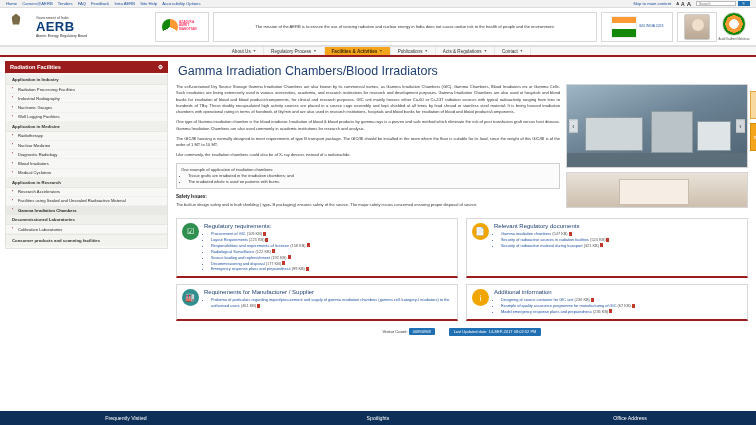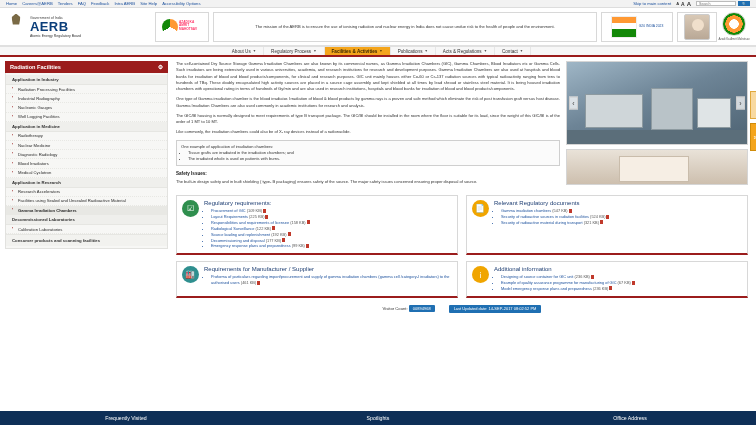--- a/index.html
+++ b/index.html
@@ -37,21 +37,21 @@
     font-size: 3.4px; display:flex; align-items:center; justify-content:center;
     cursor: pointer;
   }
 
   
   .masthead {
     height: 38px; display: flex; align-items: center;
     background: #fff; border-bottom: 1px solid #e0e0e0;
     padding: 0 5px;
   }
-  .logo-block { display:flex; align-items:center; gap:3px; width: 150px; }
+  .logo-block { display:flex; align-items:center; gap:9px; width: 150px; }
   .aerb-emblem {
     width: 22px; height: 26px; position: relative;
   }
   .aerb-emblem .ash { position:absolute; left:50%; top:0; transform:translateX(-50%);
     width: 9px; height: 11px; background: #7a6a45; clip-path: polygon(50% 0,100% 35%,85% 100%,15% 100%,0 35%); }
   .gov-text { font-size: 3.6px; color: #444; }
   .aerb-name { font-size: 13px; font-weight: bold; color: #0b3e7a; letter-spacing: .4px; line-height: 1; }
   .aerb-sub { font-size: 3.5px; color: #333; margin-top: 1px; }
   .mid-banners { flex: 1; display:flex; align-items:center; gap: 4px; }
   .banner-box {
@@ -344,20 +344,21 @@
         <div class="side-li sel">Gamma Irradiation Chambers</div>
 
         <div class="side-sec">Decommissioned Laboratories</div>
         <div class="side-li">Calibration Laboratories</div>
 
         <div class="side-flat">Consumer products and scanning facilities</div>
       </div>
     </div>
 
     <div class="main">
+      <div class="page-title">Gamma Irradiation Chambers/Blood Irradiators</div>
 
       <div class="intro-wrap">
         <div class="intro-text">
           <p>The self-contained Dry Source Storage Gamma Irradiation Chambers are also known by its commercial names, as Gamma Irradiation Chambers (GIC), Gamma Chambers, Blood Irradiators etc or Gamma Cells. Such irradiators are being extensively used in various universities, academia, and research institutions for research and development purposes. Gamma Irradiation Chambers are also used at hospitals and blood banks for irradiation of blood and blood products/components, for clinical and research purposes. GIC unit mainly houses either Co-60 or Cs-137 radiation sources with typical radioactivity ranging from tens to hundreds of TBq. These doubly encapsulated high activity sources are placed in a source cage assembly and kept shielded at all times by lead shroud or stainless steel material. It is being housed irradiation chambers with operational rating in terms of hundreds of Gy/min and are also used in research institutions, hospitals and blood banks for irradiation of blood and blood products/components.</p>
           <p>One type of Gamma irradiation chamber is the blood irradiator. Irradiation of blood &amp; blood products by gamma rays is a proven and safe method which eliminate the risk of post transfusion graft versus host disease. Gamma Irradiation Chambers are also used commonly in academic institutions for research and analysis.</p>
           <p>The GIC/BI housing is normally designed to meet requirements of type B transport package. The GIC/BI should be installed in the room where the floor is suitable for its load, since the weight of this GIC/BI is of the order of 1 MT to 10 MT.</p>
           <p>Like commonly, the irradiation chambers could also be of X- ray devices instead of a radionuclide.</p>
           <div class="callout">
             <div>One example of application of irradiation chambers:</div>
             <ul>

